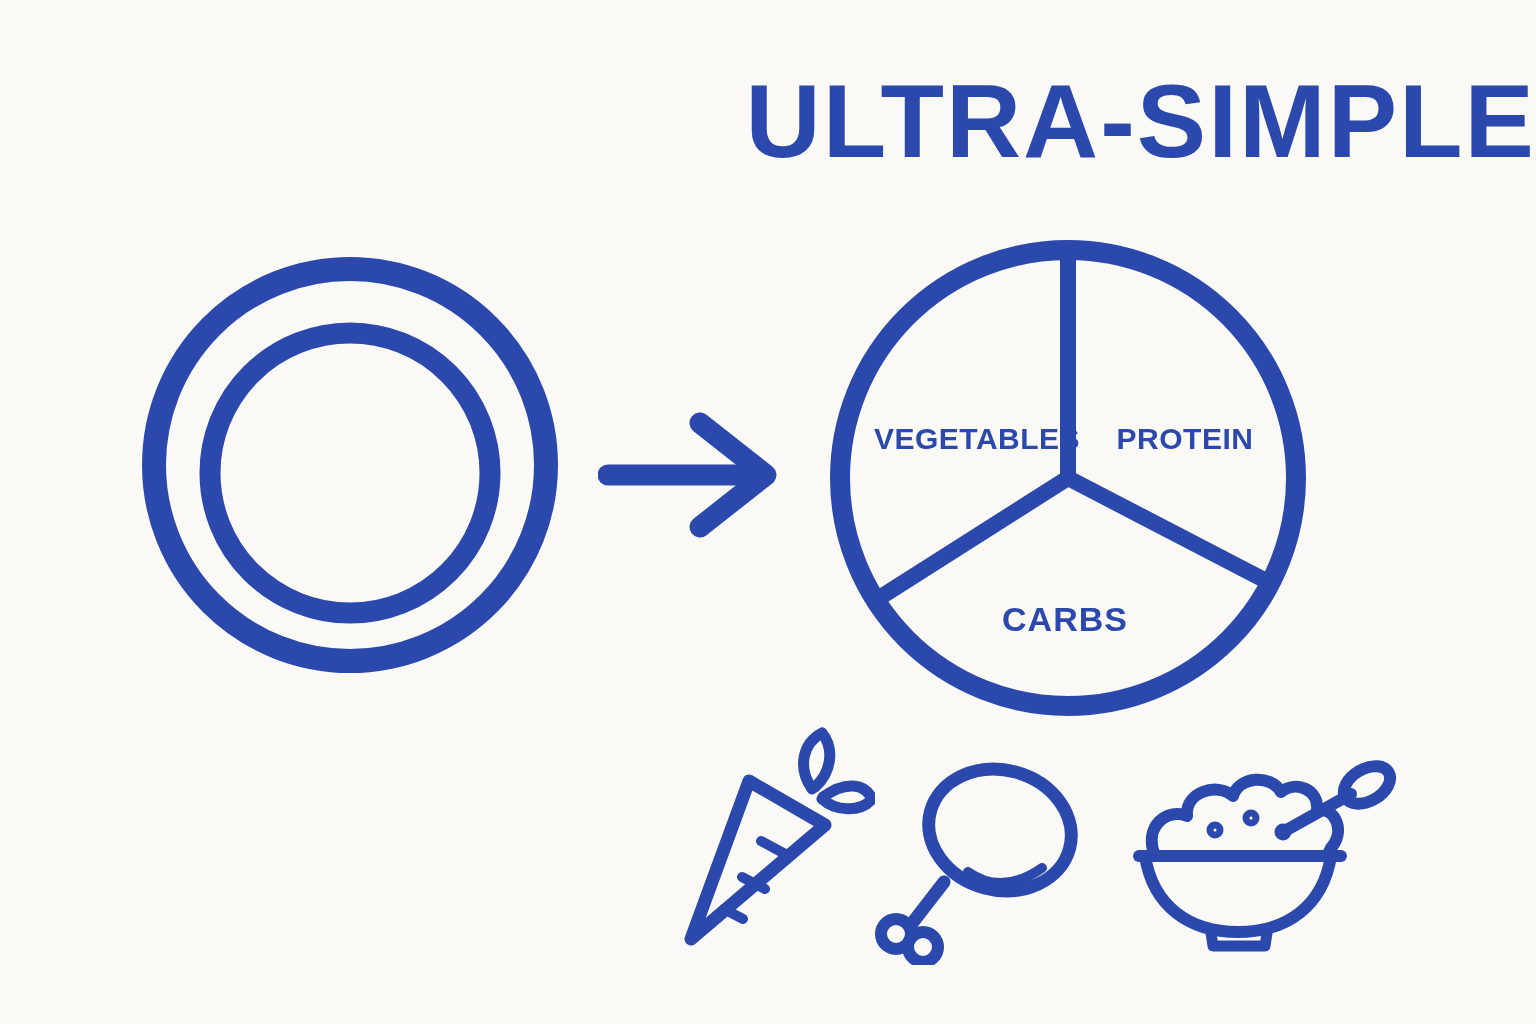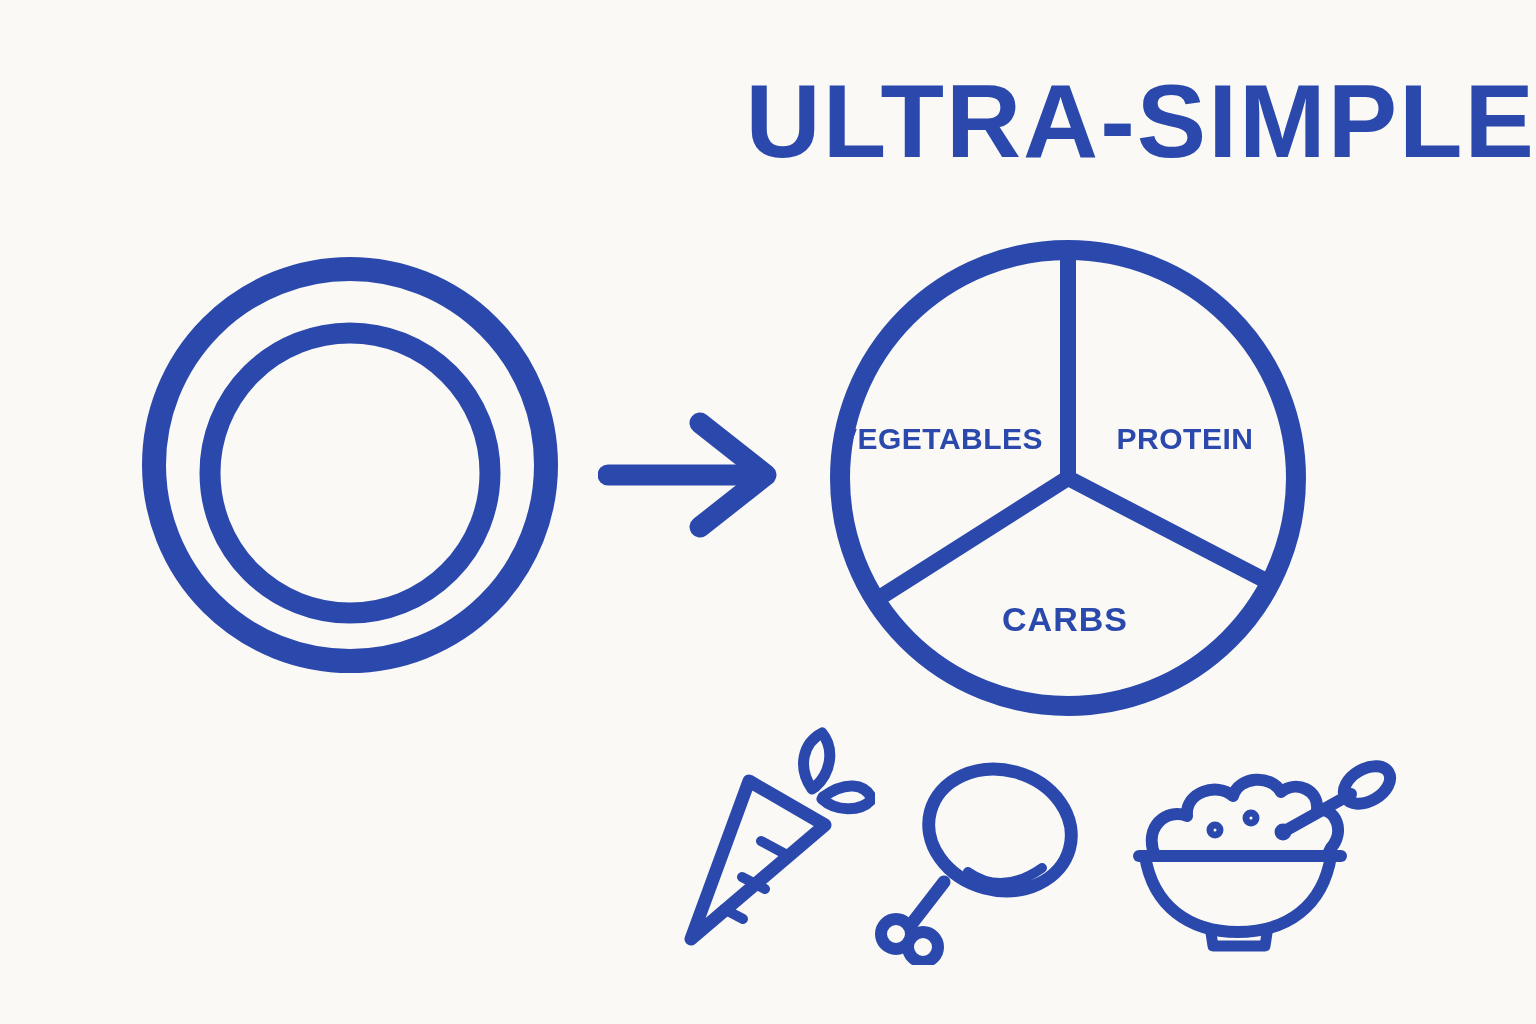--- a/index.html
+++ b/index.html
@@ -29,21 +29,21 @@
     margin:0;
   }
   .abs{position:absolute;}
   .section-label{
     position:absolute;
     color:var(--accent);
     font-weight:800;
     text-align:center;
     letter-spacing:0.5px;
   }
-  .lbl-veg{left:820px;top:422px;width:240px;font-size:30px;}
+  .lbl-veg{left:857px;top:422px;width:240px;font-size:30px;}
   .lbl-pro{left:1090px;top:422px;width:190px;font-size:30px;}
   .lbl-carb{left:955px;top:600px;width:220px;font-size:34px;letter-spacing:1px;}
   svg{display:block;}
   .stroke{
     stroke:var(--accent);
     fill:none;
     stroke-linecap:round;
     stroke-linejoin:round;
   }
   .fillbg{fill:var(--bg);}

